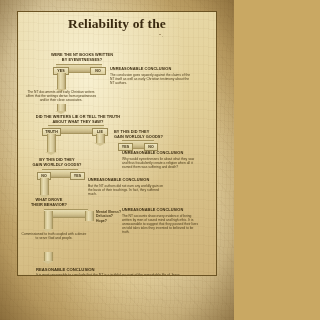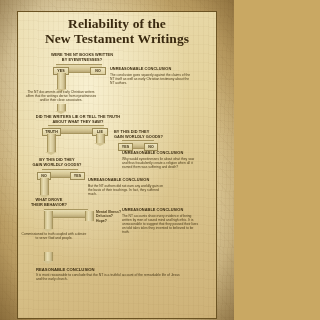--- a/index.html
+++ b/index.html
@@ -24,21 +24,21 @@
       repeating-linear-gradient(92deg, rgba(120,88,40,.055) 0 1px, rgba(255,255,255,0) 1px 4px),
       repeating-linear-gradient(3deg, rgba(120,88,40,.045) 0 1px, rgba(255,255,255,0) 1px 7px),
       repeating-linear-gradient(47deg, rgba(90,62,24,.035) 0 1px, rgba(255,255,255,0) 1px 11px);
   }
   #vignette{
     position:absolute;inset:0;
     background:radial-gradient(ellipse at 50% 48%, rgba(0,0,0,0) 40%, rgba(92,63,22,.18) 78%, rgba(70,46,14,.42) 100%);
   }
   
   #card{
-    position:absolute;left:17px;top:11px;width:200px;height:308px;
+    position:absolute;left:17px;top:11px;width:200px;height:265px;
     border:1px solid #6b5322;
     box-sizing:border-box;
     background:
       radial-gradient(ellipse at 35% 25%, rgba(255,250,226,.72) 0%, rgba(255,250,226,0) 55%),
       linear-gradient(160deg,#eadcae 0%,#e4d29c 40%,#d8c189 70%,#cdb177 100%);
     overflow:hidden;
     text-decoration:underline;
   }
   #card-grain{
     position:absolute;inset:0;
@@ -150,21 +150,20 @@
 <div id="vignette"></div>
 
 <div id="card">
   <div id="card-grain"></div>
 
   <div class="speck" style="left:141px;top:22px;width:1.6px;height:1.4px;"></div>
   <div class="speck" style="left:144px;top:24px;width:1.1px;height:1px;opacity:.7;"></div>
 
   <div id="title">
     <div>Reliability of the</div>
-    <div>New Testament Writings</div>
   </div>
 
   <div class="qbox" style="left:10px;top:41px;width:108px;">
     <div>WERE THE NT BOOKS WRITTEN</div>
     <div>BY EYEWITNESSES?</div>
   </div>
 
   <div class="hbar" style="left:38px;top:52px;width:46px;"></div>
 
   <div class="chip" style="left:35px;top:54.5px;width:14px;">YES</div>

